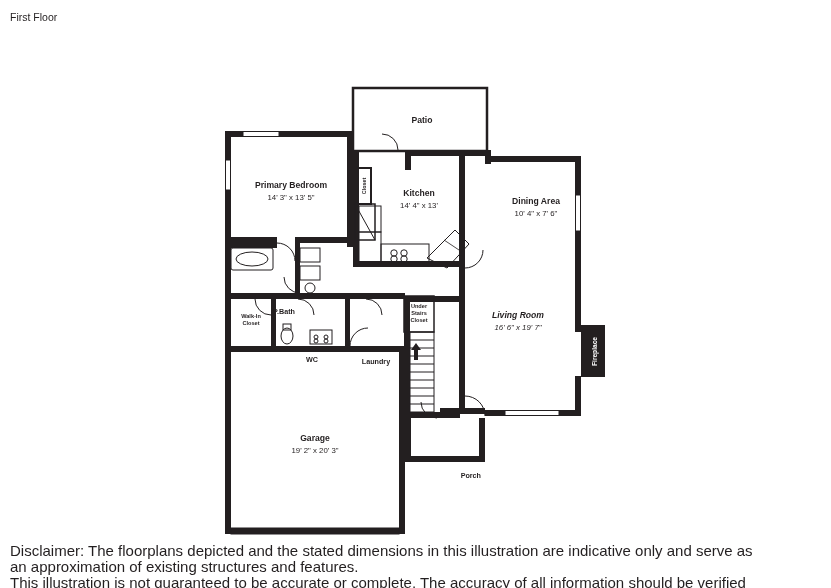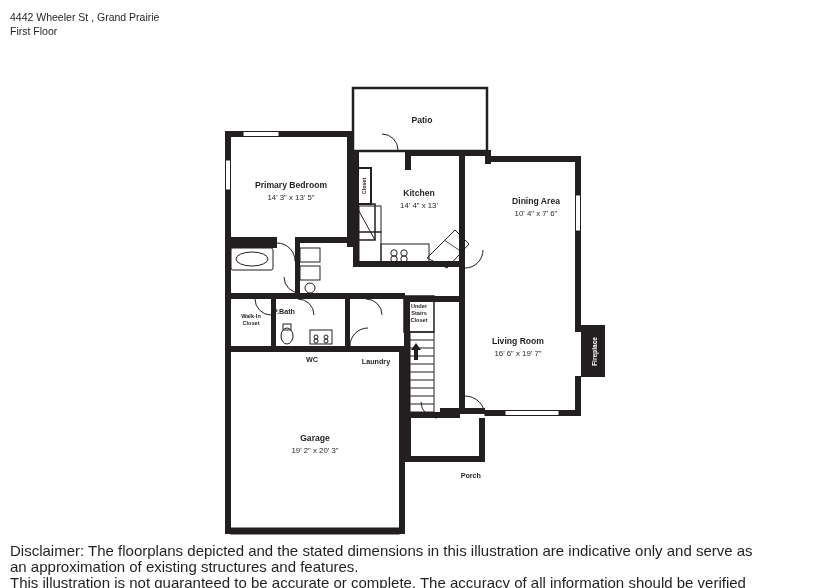--- a/index.html
+++ b/index.html
@@ -80,21 +80,20 @@
   .closet-lbl {
     color: #231f20;
     font-size: 5.4px;
     font-weight: bold;
   }
 </style>
 </head>
 <body>
 
 <div class="header">
-  <div class="addr">4442 Wheeler St , Grand Prairie</div>
   <div class="floor">First Floor</div>
 </div>
 
 <svg class="plan" viewBox="0 0 831 545">
   <g>
 
     <rect x="353" y="88" width="134" height="63" fill="none" stroke="#231f20" stroke-width="2.5"></rect>
 
     <rect x="225" y="131" width="128" height="6" fill="#231f20"></rect>
     <rect x="225" y="131" width="6" height="112" fill="#231f20"></rect>
@@ -249,21 +248,21 @@
 <div class="lbl small" style="left:348px; top:320px; width:56px;">
   <span class="nm">Laundry</span>
 </div>
 
 <div class="lbl tiny" style="left:404px; top:303px; width:30px;">
   <span class="nm">Under</span>
   <span class="nm">Stairs</span>
   <span class="nm">Closet</span>
 </div>
 
-<div class="lbl" style="left:462px; top:336px; width:112px;">
+<div class="lbl" style="left:462px; top:310px; width:112px;font-style:italic;">
   <span class="nm">Living Room</span>
   <span class="dim">16' 6" x 19' 7"</span>
 </div>
 
 <div class="lbl" style="left:230px; top:433px; width:170px;">
   <span class="nm">Garage</span>
   <span class="dim">19' 2" x 20' 3"</span>
 </div>
 
 <div class="lbl small" style="left:405px; top:434px; width:76px;text-align:right;">

